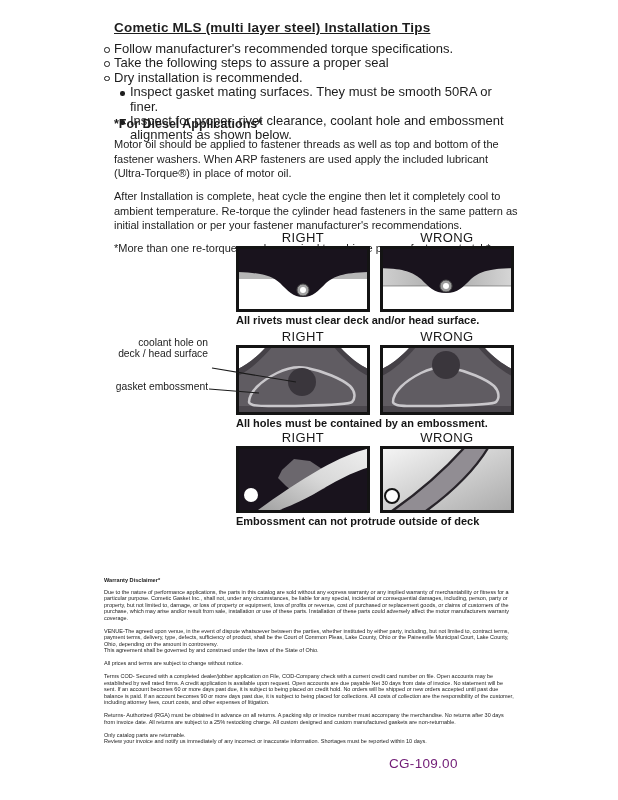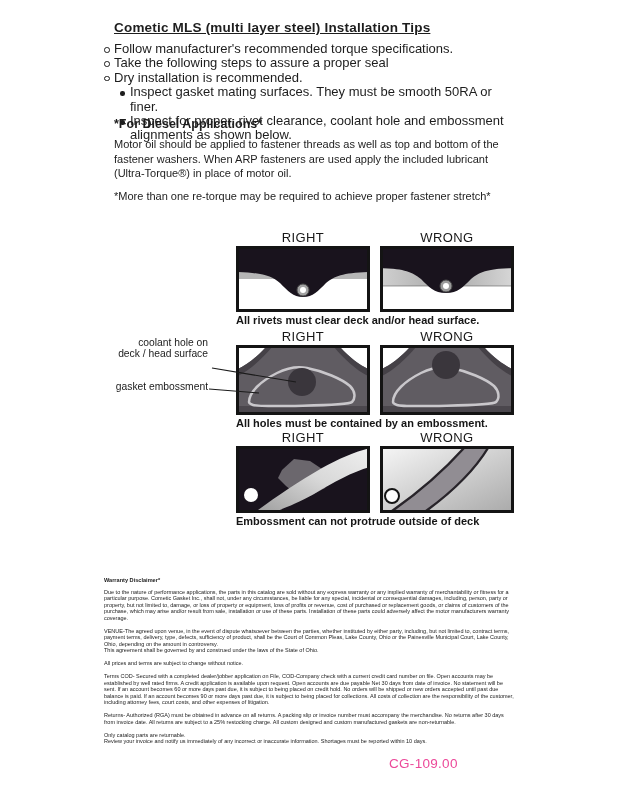--- a/index.html
+++ b/index.html
@@ -45,40 +45,41 @@
     font-size:10.3px;line-height:11px;color:#1b1b1b;
   }
   .overlay{position:absolute;left:0;top:0;pointer-events:none;}
   
   .warranty{
     left:104px;top:577px;width:412px;font-size:5.5px;line-height:6.5px;color:#222;
   }
   .warranty h3{font-size:5.6px;font-weight:bold;margin:0 0 5px 0;}
   .warranty p{margin:0 0 6.5px 0;}
   .warranty p.tight{margin:0;}
-  .footer-code{left:389px;top:756px;font-size:13.5px;color:#ec4899;letter-spacing:.3px;}
+  .footer-code{left:389px;top:756px;font-size:13.5px;color:#701a75;letter-spacing:.3px;}
 </style>
 </head>
 <body>
 
 <div class="abs title">Cometic MLS (multi layer steel) Installation Tips</div>
 
 <div class="abs tips">
   <ul>
     <li class="l1">Follow manufacturer's recommended torque specifications.</li>
     <li class="l1">Take the following steps to assure a proper seal</li>
     <li class="l1">Dry installation is recommended.</li>
     <li class="l2">Inspect gasket mating surfaces.  They must be smooth 50RA or finer.</li>
     <li class="l2">Inspect for proper, rivet clearance, coolant hole and embossment alignments as shown below.</li>
   </ul>
 </div>
 
 <div class="abs diesel">
   <h2>*For Diesel Applications*</h2>
   <p>Motor oil should be applied to fastener threads as well as top and bottom of the fastener washers. When ARP fasteners are used apply the included lubricant (Ultra-Torque®) in place of motor oil.</p>
+  <p>After Installation is complete, heat cycle the engine then let it completely cool to ambient temperature. Re-torque the cylinder head fasteners in the same pattern as initial installation or per your fastener manufacturer's recommendations.</p>
   <p>*More than one re-torque may be required to achieve proper fastener stretch*</p>
 </div>
 
 <div class="diag-row" style="top:231px">
   <div class="hdr-grid">
     <div class="hdr">RIGHT</div>
     <div class="hdr">WRONG</div>
   </div>
   <div class="panel-grid">
     <svg class="panel" width="134" height="66" viewBox="0 0 134 66">

